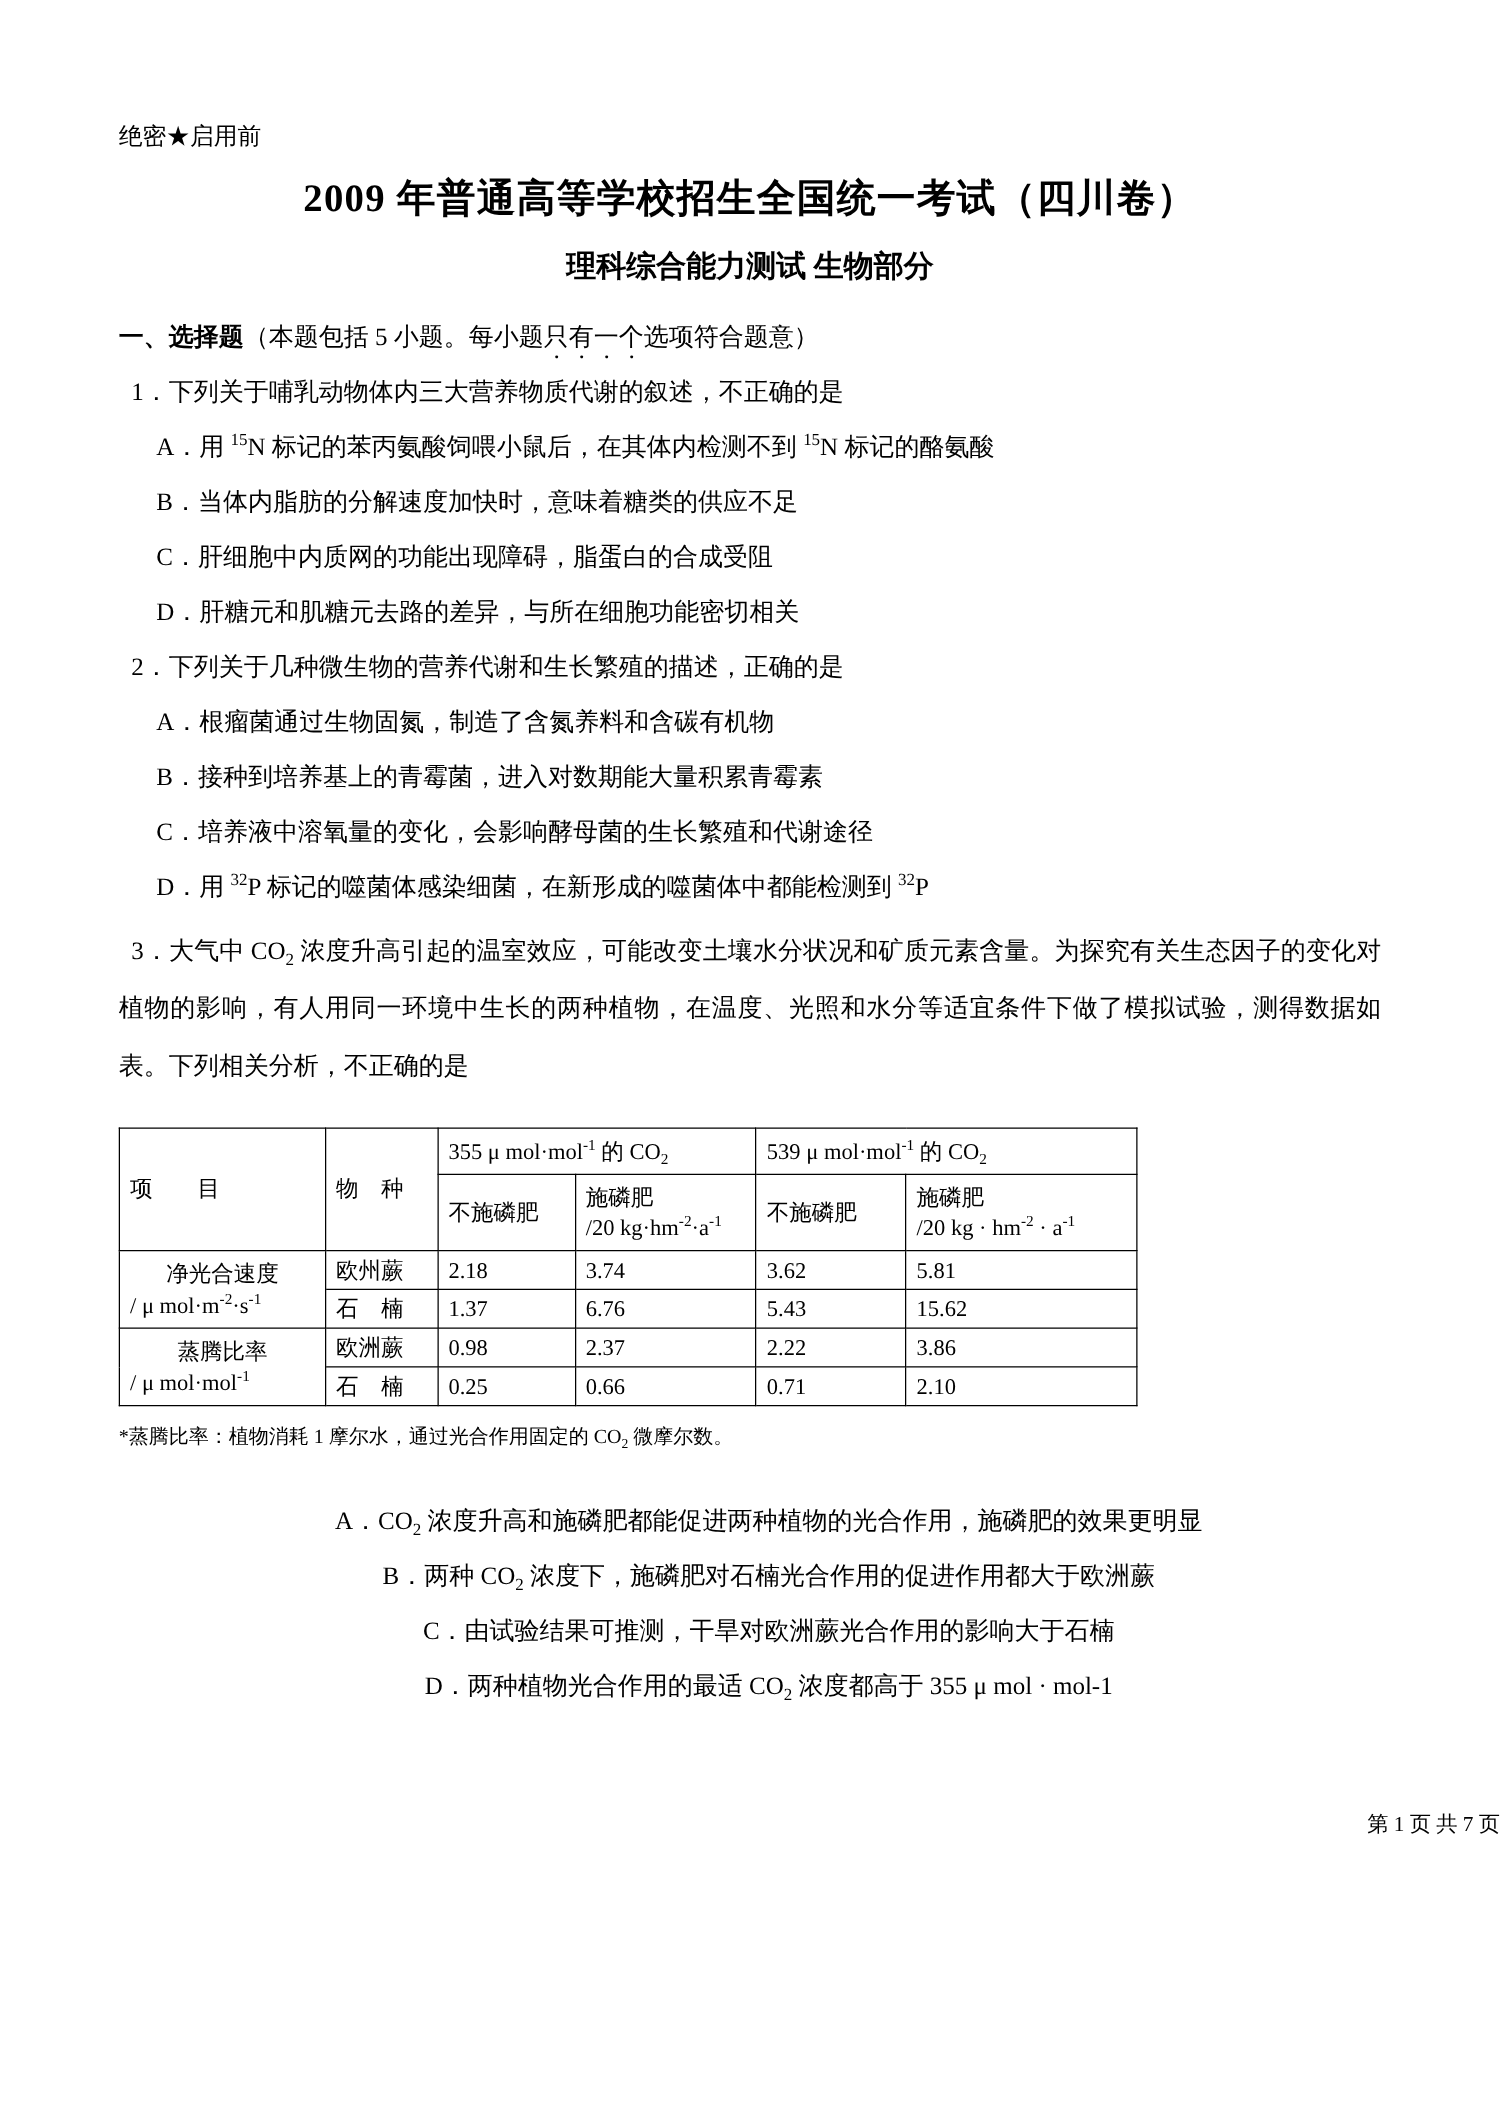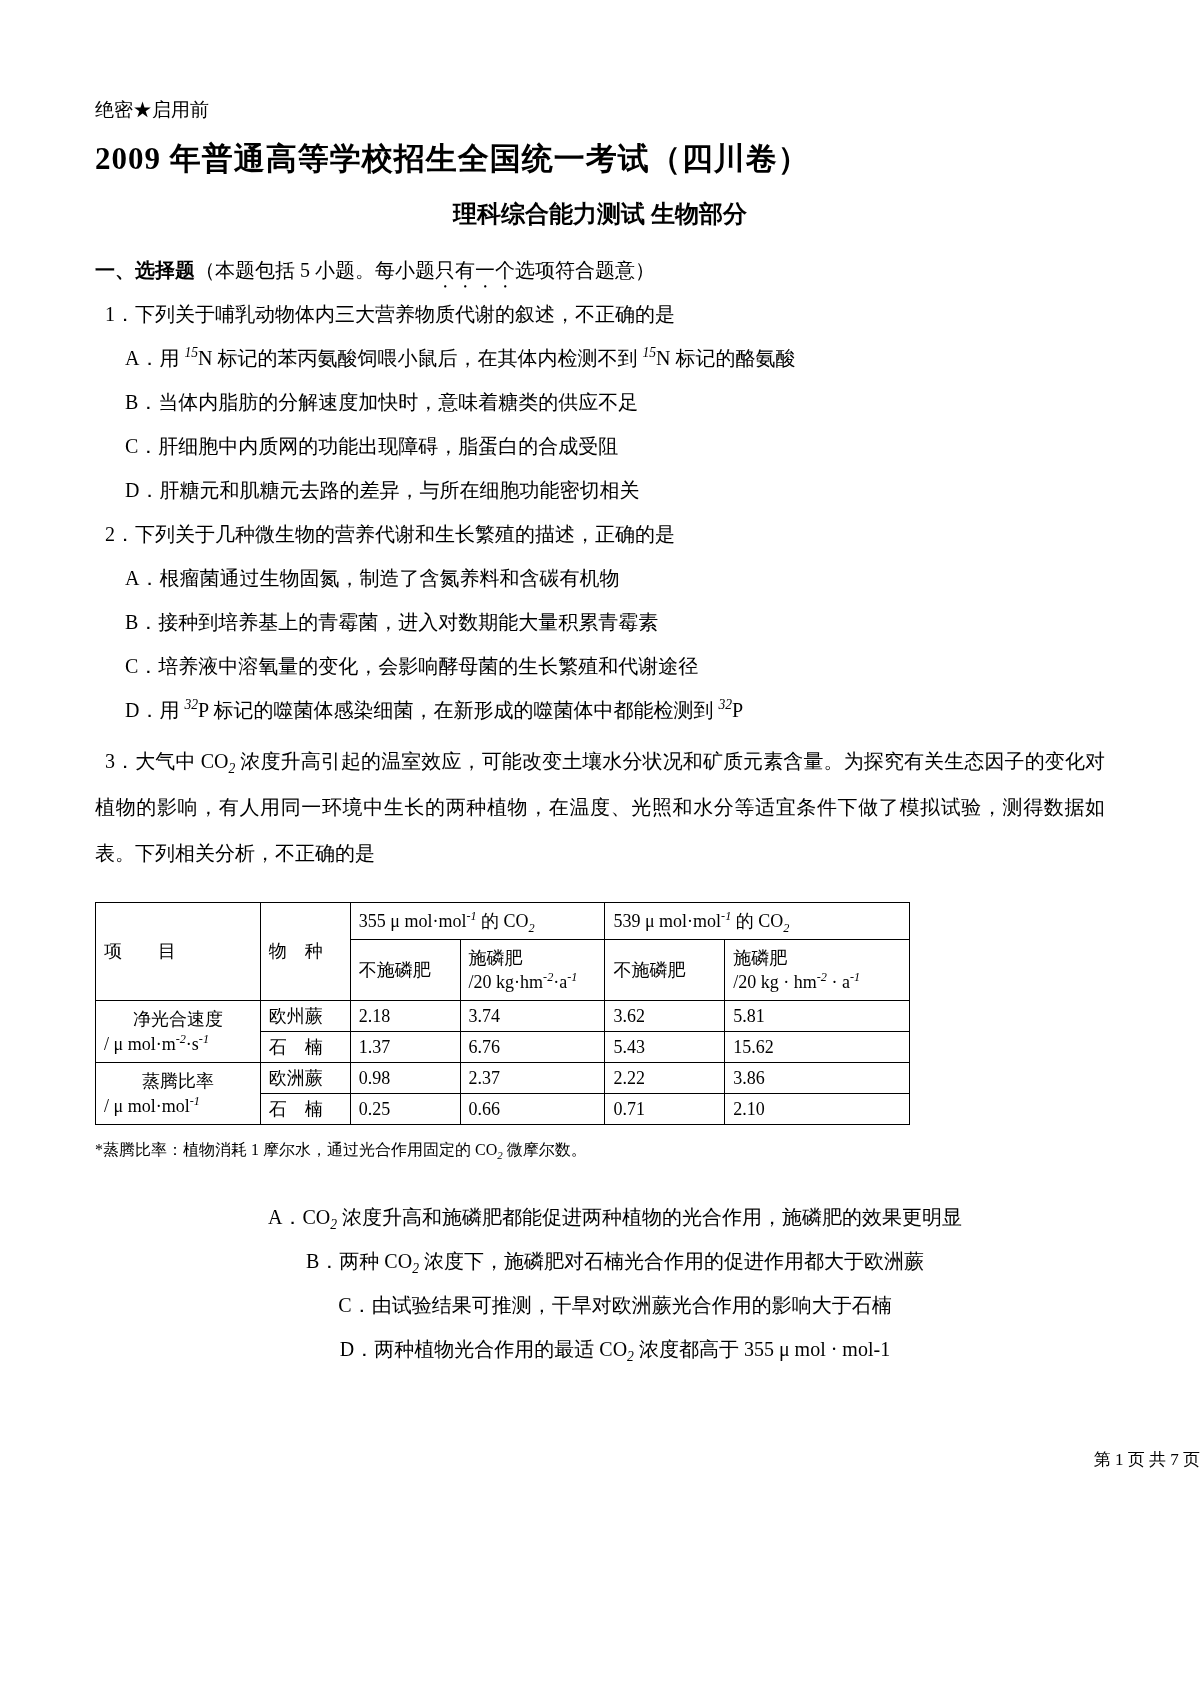--- a/index.html
+++ b/index.html
@@ -10,21 +10,21 @@
     background: #ffffff;
     color: #000000;
     font-family: "Liberation Serif", "DejaVu Serif", serif;
     overflow: hidden;
   }
   .content { padding: 96px 95px 0 95px; }
   .classification { font-size: 19px; line-height: 28px; }
   .title {
     font-size: 31px;
     font-weight: bold;
-    text-align: left;
+    text-align: center;
     line-height: 46px;
     margin-top: 12px;
     letter-spacing: 1px;
   }
   .subtitle {
     font-size: 24px;
     font-weight: bold;
     text-align: center;
     line-height: 36px;
     margin-top: 14px;
@@ -40,21 +40,21 @@
   .line { font-size: 20px; line-height: 44px; }
   .stem { padding-left: 10px; }
   .option { padding-left: 30px; }
   .paragraph {
     font-size: 20px;
     line-height: 46px;
     text-align: justify;
     text-indent: 10px;
     margin-top: 6px;
   }
-  sup, sub { font-size: 0.68em; line-height: 0; font-style: italic; }
+  sup, sub { font-size: 0.68em; line-height: 0; }
   .data-table {
     border-collapse: collapse;
     margin-top: 26px;
     width: 815px;
     font-size: 18px;
     line-height: 1.35;
   }
   .data-table td {
     border: 1px solid #000000;
     padding: 2px 8px;

